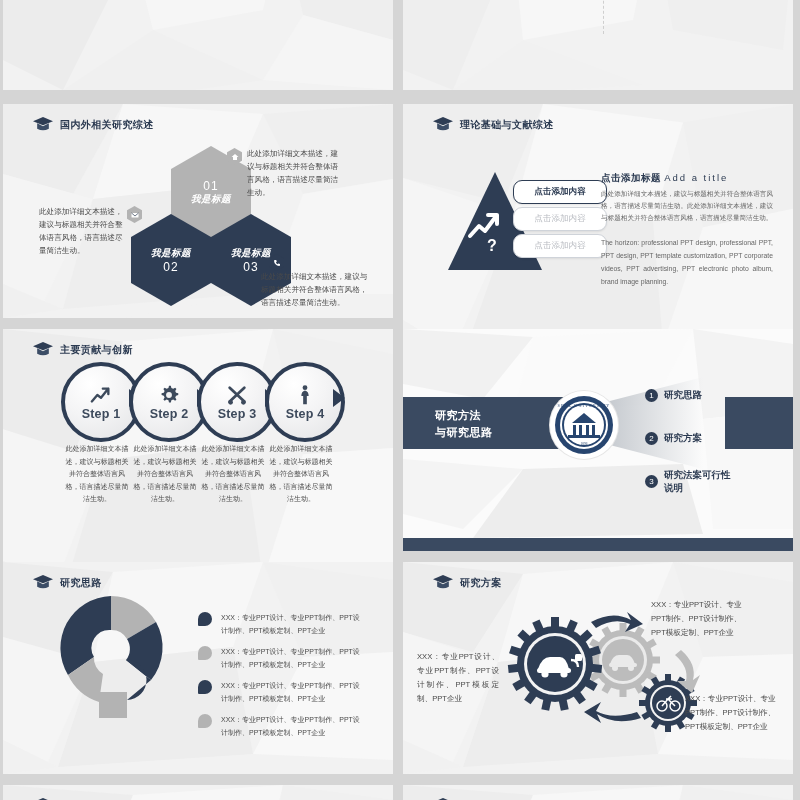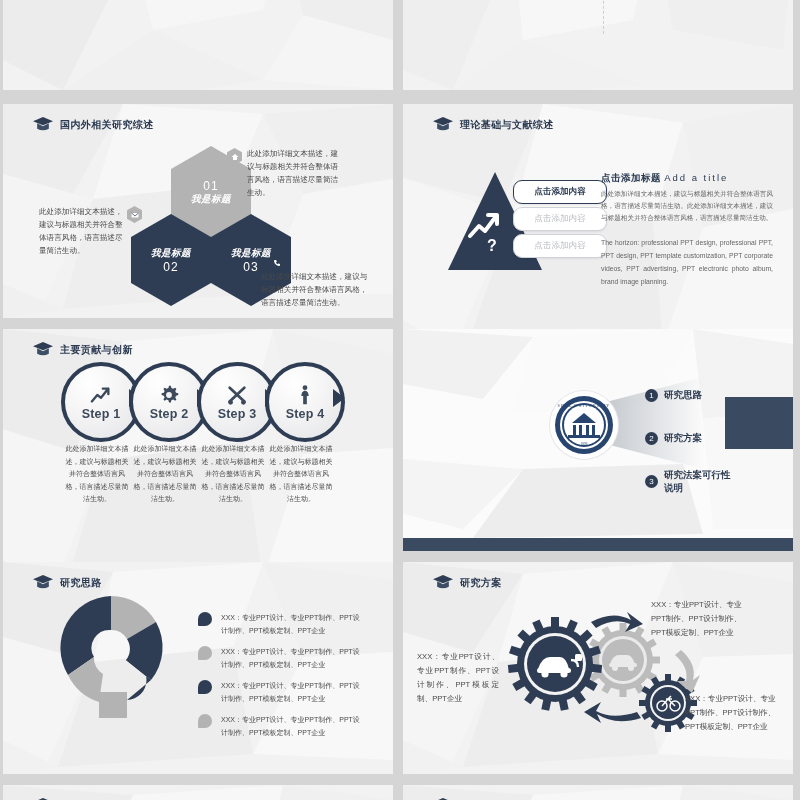--- a/index.html
+++ b/index.html
@@ -316,20 +316,26 @@
         <polygon points="0,0 130,8 80,70 0,55" fill="#f1f1f1"></polygon>
         <polygon points="130,8 290,0 250,75 110,85" fill="#fafafa"></polygon>
         <polygon points="290,0 390,15 390,80 300,90" fill="#f3f3f3"></polygon>
         <polygon points="0,130 120,140 60,200 0,185" fill="#f4f4f4"></polygon>
         <polygon points="120,140 280,135 300,205 70,209" fill="#ededed"></polygon>
         <polygon points="300,90 390,80 390,200 310,200" fill="#f8f8f8"></polygon>
       </svg>
     </div>
 
     <div class="fbeam"></div>
+    <div class="fbar">
+      <div class="t">
+        <div>研究方法</div>
+        <div>与研究思路</div>
+      </div>
+    </div>
     <div class="fblock"></div>
     <div class="fbottom"></div>
 
     <div class="seal">
       <svg viewBox="0 0 60 60" width="60" height="60">
         <circle cx="30" cy="30" r="29" fill="#27456f"></circle>
         <circle cx="30" cy="30" r="24" fill="#fff"></circle>
         <circle cx="30" cy="30" r="22" fill="#27456f"></circle>
         <circle cx="30" cy="30" r="20" fill="#fff"></circle>
         <path d="M14 40 L46 40 L46 43 L14 43 Z" fill="#27456f"></path>

